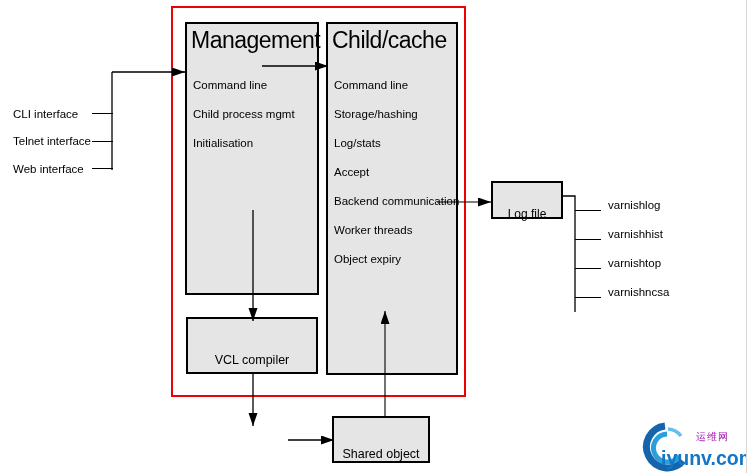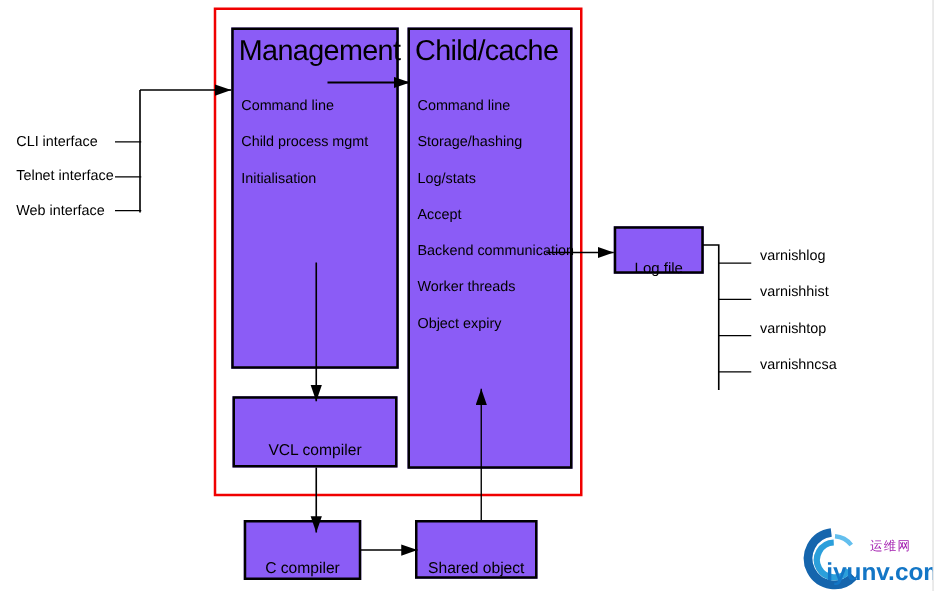--- a/index.html
+++ b/index.html
@@ -1,21 +1,21 @@
 <!DOCTYPE html>
 <html><head>
 <meta charset="utf-8">
 <style>
   html,body{margin:0;padding:0;background:#ffffff;}
   #canvas{
     position:relative;width:746px;height:473px;background:#fff;
     border-right:1px solid #d9d9d9;overflow:hidden;
     font-family:"Liberation Sans","DejaVu Sans",sans-serif;color:#000;
   }
-  .box{position:absolute;border:2px solid #000;background:#8b5cf6;box-sizing:border-box;}
+  .box{position:absolute;border:2px solid #000;background:#e5e5e5;box-sizing:border-box;}
   .frame{position:absolute;border:2px solid #f00000;background:transparent;box-sizing:border-box;}
   .box-title{font-size:23px;line-height:26px;padding:3px 0 0 4px;white-space:nowrap;letter-spacing:-0.5px;}
   .box-items{position:absolute;top:46px;left:6px;right:1px;}
   .box-item{height:29px;display:flex;align-items:center;font-size:11.5px;white-space:nowrap;}
   .small-label{position:absolute;left:0;right:0;top:0;bottom:0;display:flex;align-items:center;justify-content:center;font-size:12.5px;white-space:nowrap;margin-top:28px;}
   .iface-list{position:absolute;left:13px;top:100px;width:100px;}
   .iface-row{height:27.5px;display:flex;align-items:center;justify-content:space-between;}
   .iface-label{font-size:11.5px;white-space:nowrap;}
   .tick{height:0;border-top:1.5px solid #000;}
   .iface-row .tick{width:21px;}
@@ -68,23 +68,20 @@
   </div>
 
   <div class="box" style="left:186px;top:317px;width:132px;height:57px;">
     <div class="small-label">VCL compiler</div>
   </div>
 
   <div class="box" style="left:491px;top:181px;width:72px;height:38px;">
     <div class="small-label" style="font-size:12px;">Log file</div>
   </div>
 
-  <div class="box" style="left:195px;top:416px;width:94px;height:48px;">
-    <div class="small-label">C compiler</div>
-  </div>
 
   <div class="box" style="left:332px;top:416px;width:98px;height:47px;">
     <div class="small-label">Shared object</div>
   </div>
 
   <div class="iface-list">
 
       <div class="iface-row">
         <span class="iface-label">CLI interface</span>
         <span class="tick"></span>

